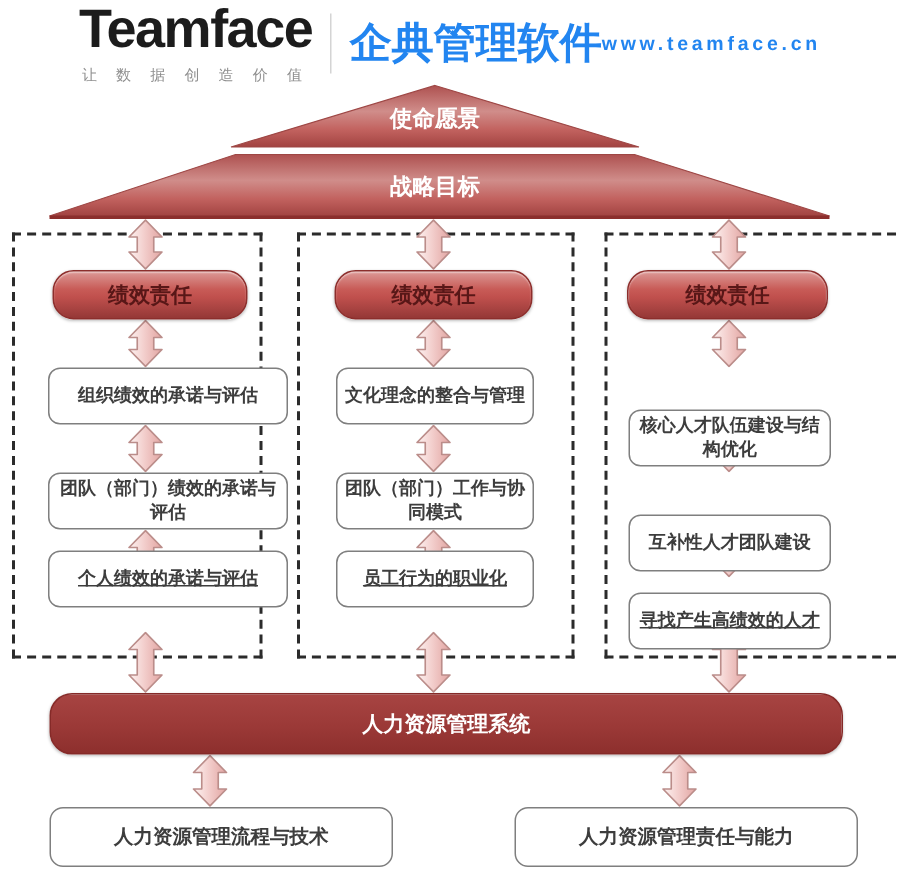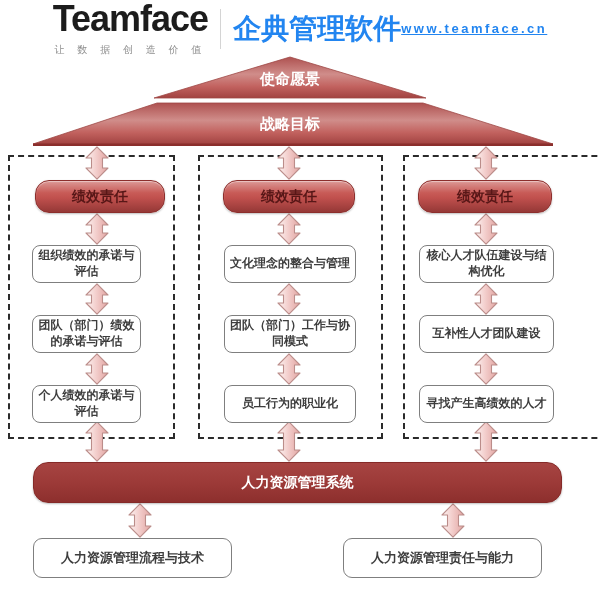--- a/index.html
+++ b/index.html
@@ -9,21 +9,21 @@
   }
   
   .header{position:absolute;left:0;top:4px;width:600px;height:50px;
     display:flex;align-items:center;justify-content:center;}
   .brand-block{display:flex;flex-direction:column;align-items:center;}
   .brand{font-size:36px;font-weight:bold;color:#1c1c1c;letter-spacing:-1px;line-height:1.0;}
   .tagline{font-size:10px;color:#8f8f8f;letter-spacing:5px;margin-top:6px;white-space:nowrap;}
   .hdr-divider{width:1px;height:40px;background:#d4d4d4;margin:0 12px;}
   .product-block{display:flex;flex-direction:row;align-items:flex-start;}
   .product{font-size:28px;font-weight:bold;color:#2285f0;line-height:1.05;}
-  .website{font-size:13px;font-weight:600;color:#2285f0;letter-spacing:2.5px;margin-top:7px;text-decoration:underline;}
+  .website{font-size:13px;font-weight:600;color:#2285f0;letter-spacing:2.5px;margin-top:7px;}
   
   .pyramid-svg{position:absolute;left:0;top:0;z-index:2;}
   .pyr-label{font-size:15px;font-weight:bold;fill:#ffffff;}
   
   .dashed-box{position:absolute;border:2px dashed #2b2b2b;z-index:1;background:transparent;}
   .dashed-1{left:8px;top:155px;width:163px;height:280px;}
   .dashed-2{left:198px;top:155px;width:181px;height:280px;}
   .dashed-3{left:403px;top:155px;width:230px;height:280px;} 
   
   .node{position:absolute;display:flex;align-items:center;justify-content:center;
@@ -37,29 +37,29 @@
   .white-box{
     background:#ffffff;border:1.4px solid #7f7f7f;border-radius:8px;
     color:#3d3d3d;font-size:12px;font-weight:bold;line-height:1.3;padding:2px 5px;
   }
   .sys-bar{
     left:33px;top:462px;width:529px;height:41px;border-radius:15px;
     background:linear-gradient(180deg,#a74442 0%,#9b3937 55%,#8d2f2d 100%);
     border:1px solid #852a28;color:#ffffff;font-size:14px;font-weight:bold;
     box-shadow:0 1px 2px rgba(0,0,0,0.25);
   }
-  .foot-box{top:538px;width:199px;height:40px;font-size:13px;border-radius:9px;}
+  .foot-box{top:538px;width:229px;height:40px;font-size:13px;border-radius:9px;}
   
-  .c1{left:32px;width:109px;}  .c1h{left:35px;width:130px;}
+  .c1{left:32px;width:160px;}  .c1h{left:35px;width:130px;}
   .c2{left:224px;width:132px;} .c2h{left:223px;width:132px;}
-  .c3{left:419px;width:135px;} .c3h{left:418px;width:134px;}
+  .c3{left:419px;width:135px;margin-top:28px;} .c3h{left:418px;width:134px;}
   .rowh{top:180px;height:33px;}
   .row1{top:245px;height:38px;}
   .row2{top:315px;height:38px;}
-  .row3{top:385px;height:38px;}
+  .row3{top:367px;height:38px;text-decoration:underline;}
   
   .arrow{position:absolute;z-index:3;}
 </style>
 </head>
 <body>
 
 <div class="canvas">
 
   <svg width="0" height="0" style="position:absolute">
     <defs>

